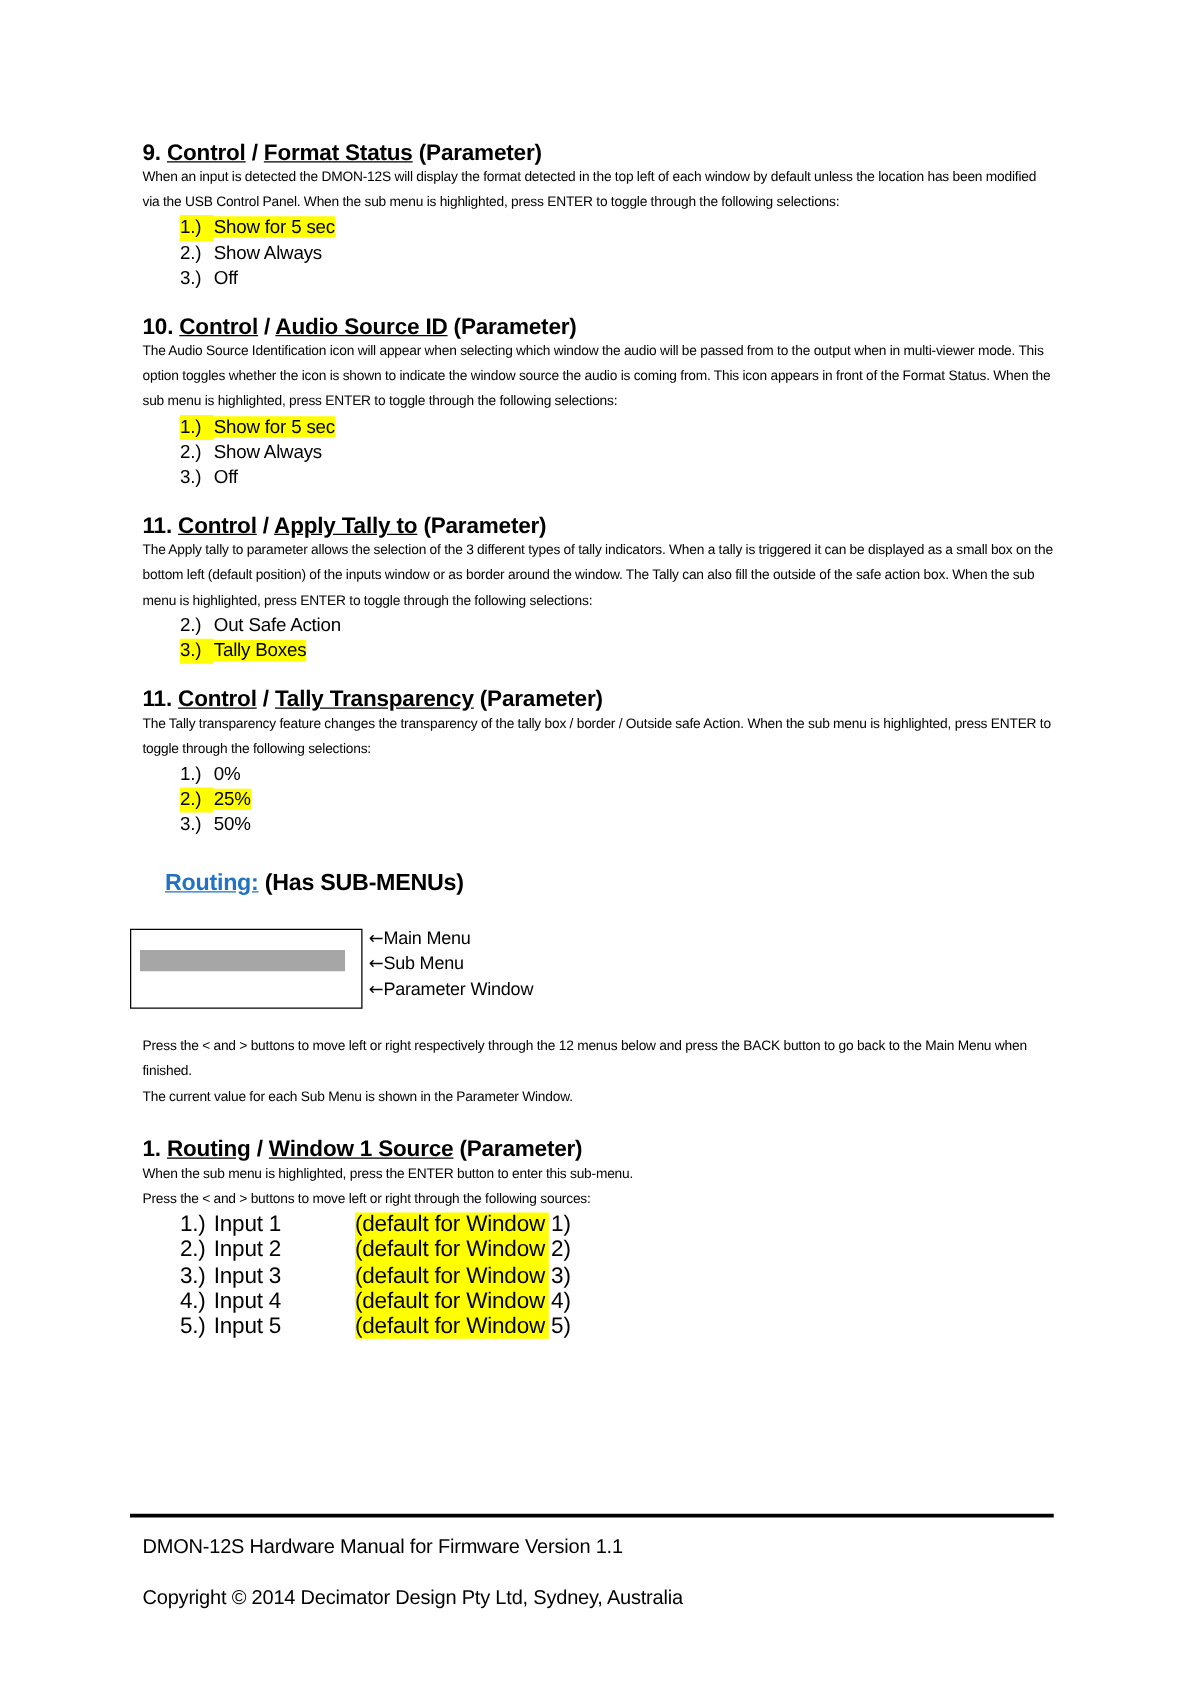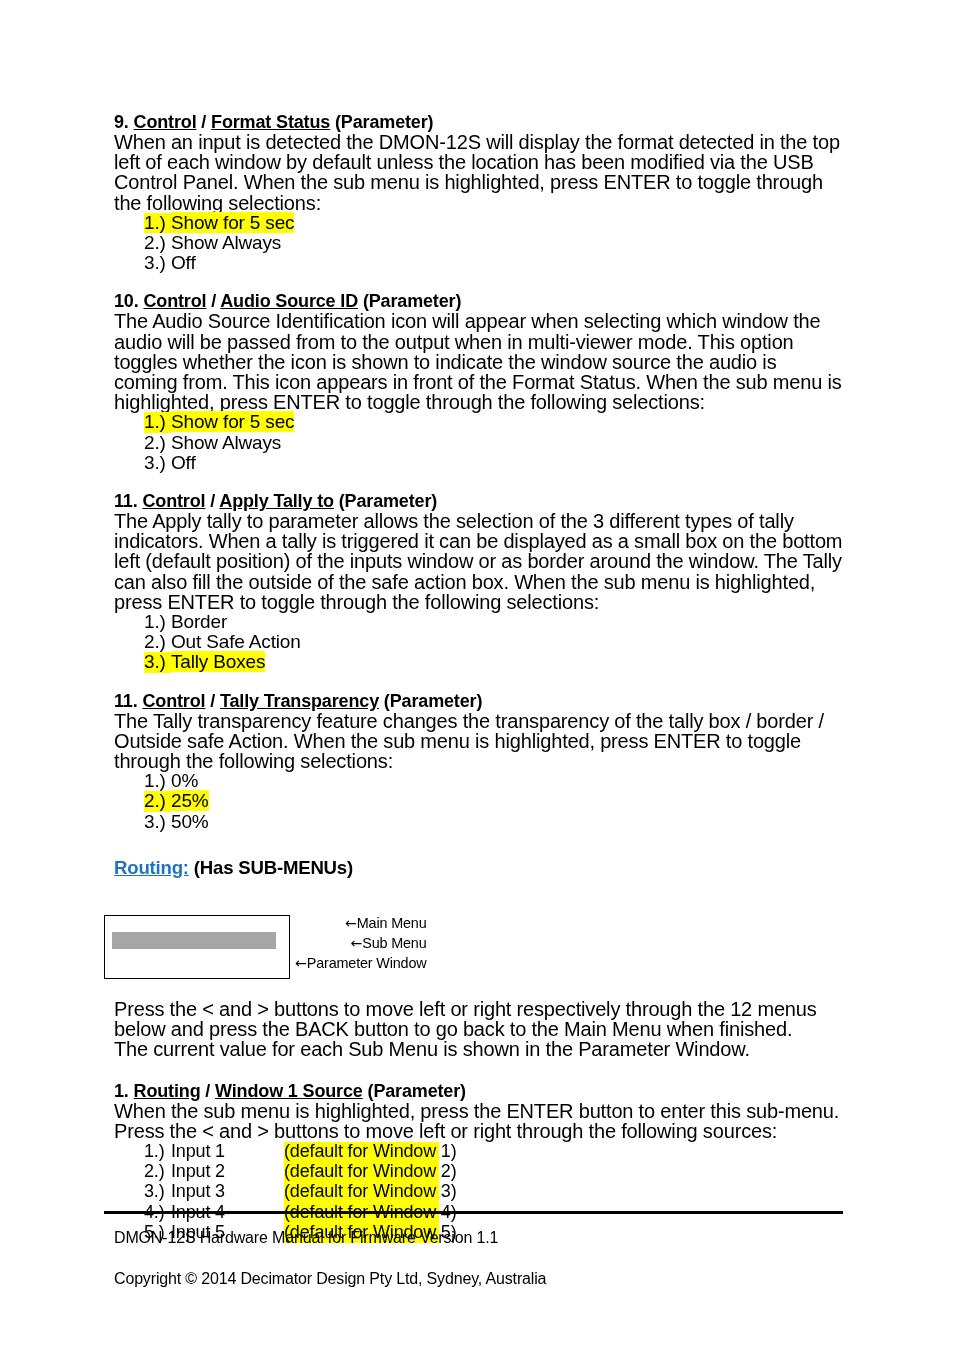--- a/index.html
+++ b/index.html
@@ -36,36 +36,36 @@
     font-size: 18px;
     font-weight: bold;
     line-height: 20px;
     letter-spacing: -0.15px;
     white-space: nowrap;
     margin-bottom: 0;
   }
   .sec-heading .u { text-decoration: underline; }
 
   .para {
-    font-size: 20px;
+    font-size: 11px;
     line-height: 20.2px;
     letter-spacing: -0.16px;
     text-align: left;
     margin: 0;
     word-spacing: -0.1px;
   }
 
   
   .opt-list {
     margin: 0;
     padding: 0;
     list-style: none;
   }
   .opt-row {
-    font-size: 19px;
+    font-size: 15px;
     line-height: 20.2px;
     letter-spacing: -0.16px;
     white-space: nowrap;
     display: block;
   }
   .opt-row .num {
     display: inline-block;
     width: 27px;
     margin-left: 30px;
   }
@@ -74,35 +74,34 @@
   .opt-row.is-hl .txt {
     background: #ffff00;
   }
 
   
   .routing-heading {
     font-size: 18.6px;
     font-weight: bold;
     line-height: 24px;
     letter-spacing: -0.2px;
-    margin: 0;
+    margin: 18px;
     white-space: nowrap;
   }
   .routing-heading .blue {
     color: #1f73c1;
     text-decoration: underline;
   }
   .routing-heading .blk { color: #000000; }
 
   
   .diagram {
     position: relative;
     height: 84px;
-    margin-top: 35px;
-    text-align: right;
+    margin-top: 25px;
   }
   .menu-box {
     position: absolute;
     left: -10px;
     top: 0px;
     width: 184px;
     height: 62px;
     border: 1.6px solid #000000;
     background: #ffffff;
     box-sizing: content-box;
@@ -212,21 +211,20 @@
       </ul>
     </div>
 
     <div class="section">
       <div class="sec-heading">
         <span>11.</span>
         <span class="u">Control</span><span> / </span><span class="u">Apply Tally to</span><span> (Parameter)</span>
       </div>
       <p class="para">The Apply tally to parameter allows the selection of the 3 different types of tally indicators. When a tally is triggered it can be displayed as a small box on the bottom left (default position) of the inputs window or as border around the window. The Tally can also fill the outside of the safe action box. When the sub menu is highlighted, press ENTER to toggle through the following selections:</p>
       <ul class="opt-list">
-        <li class="opt-row"><span class="num">1.)</span><span class="txt">Border</span></li>
         <li class="opt-row"><span class="num">2.)</span><span class="txt">Out Safe Action</span></li>
         <li class="opt-row is-hl"><span class="num">3.)</span><span class="txt">Tally Boxes</span></li>
       </ul>
     </div>
 
     <div class="section">
       <div class="sec-heading">
         <span>11.</span>
         <span class="u">Control</span><span> / </span><span class="u">Tally Transparency</span><span> (Parameter)</span>
       </div>

